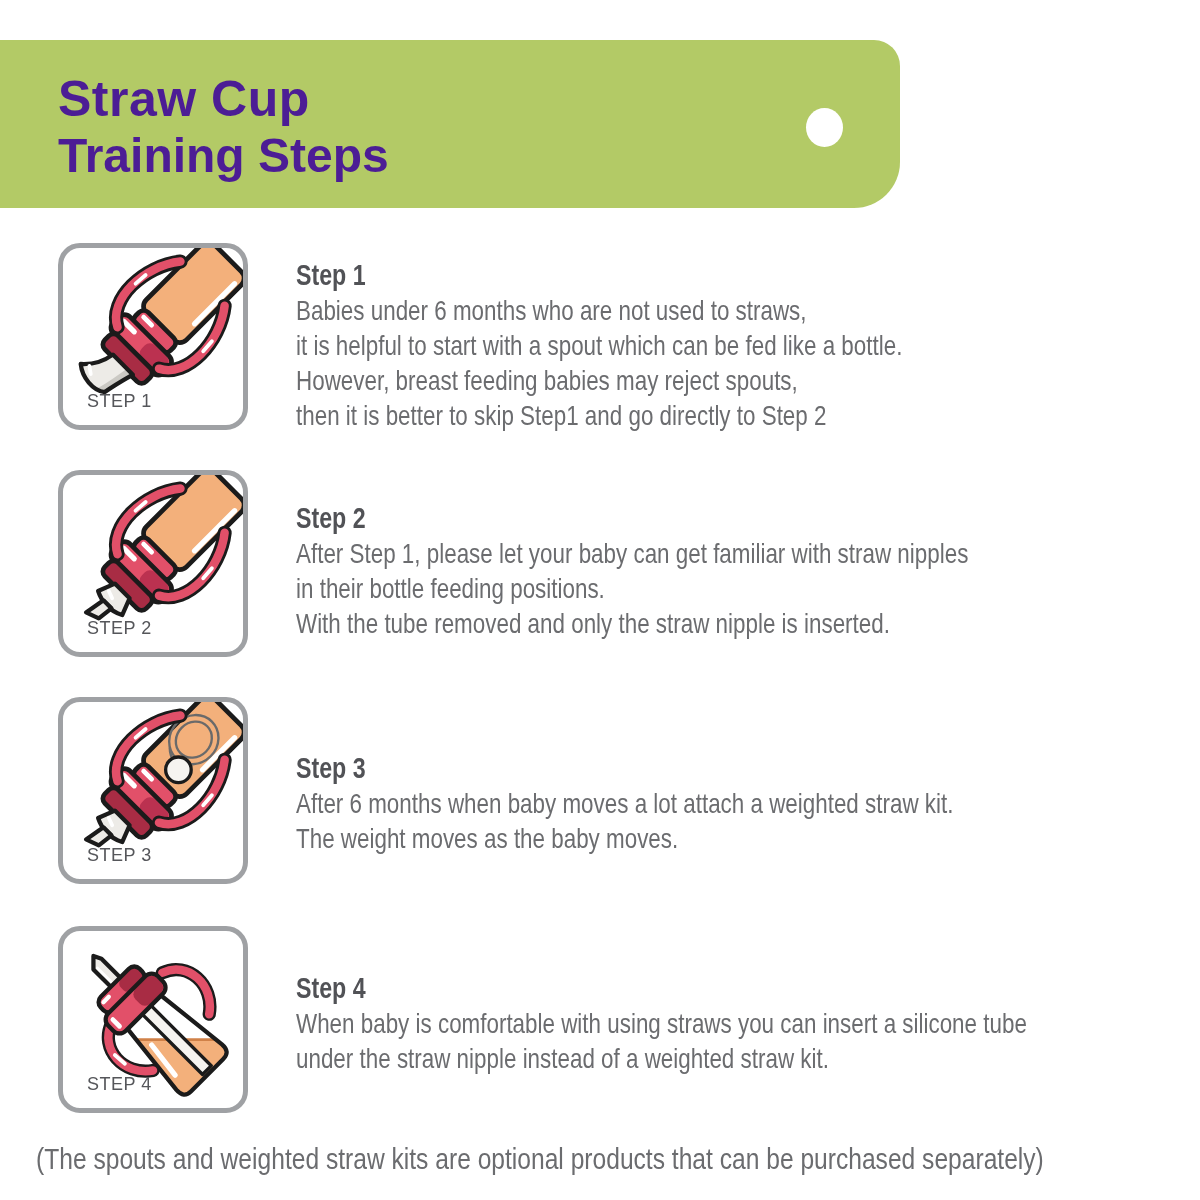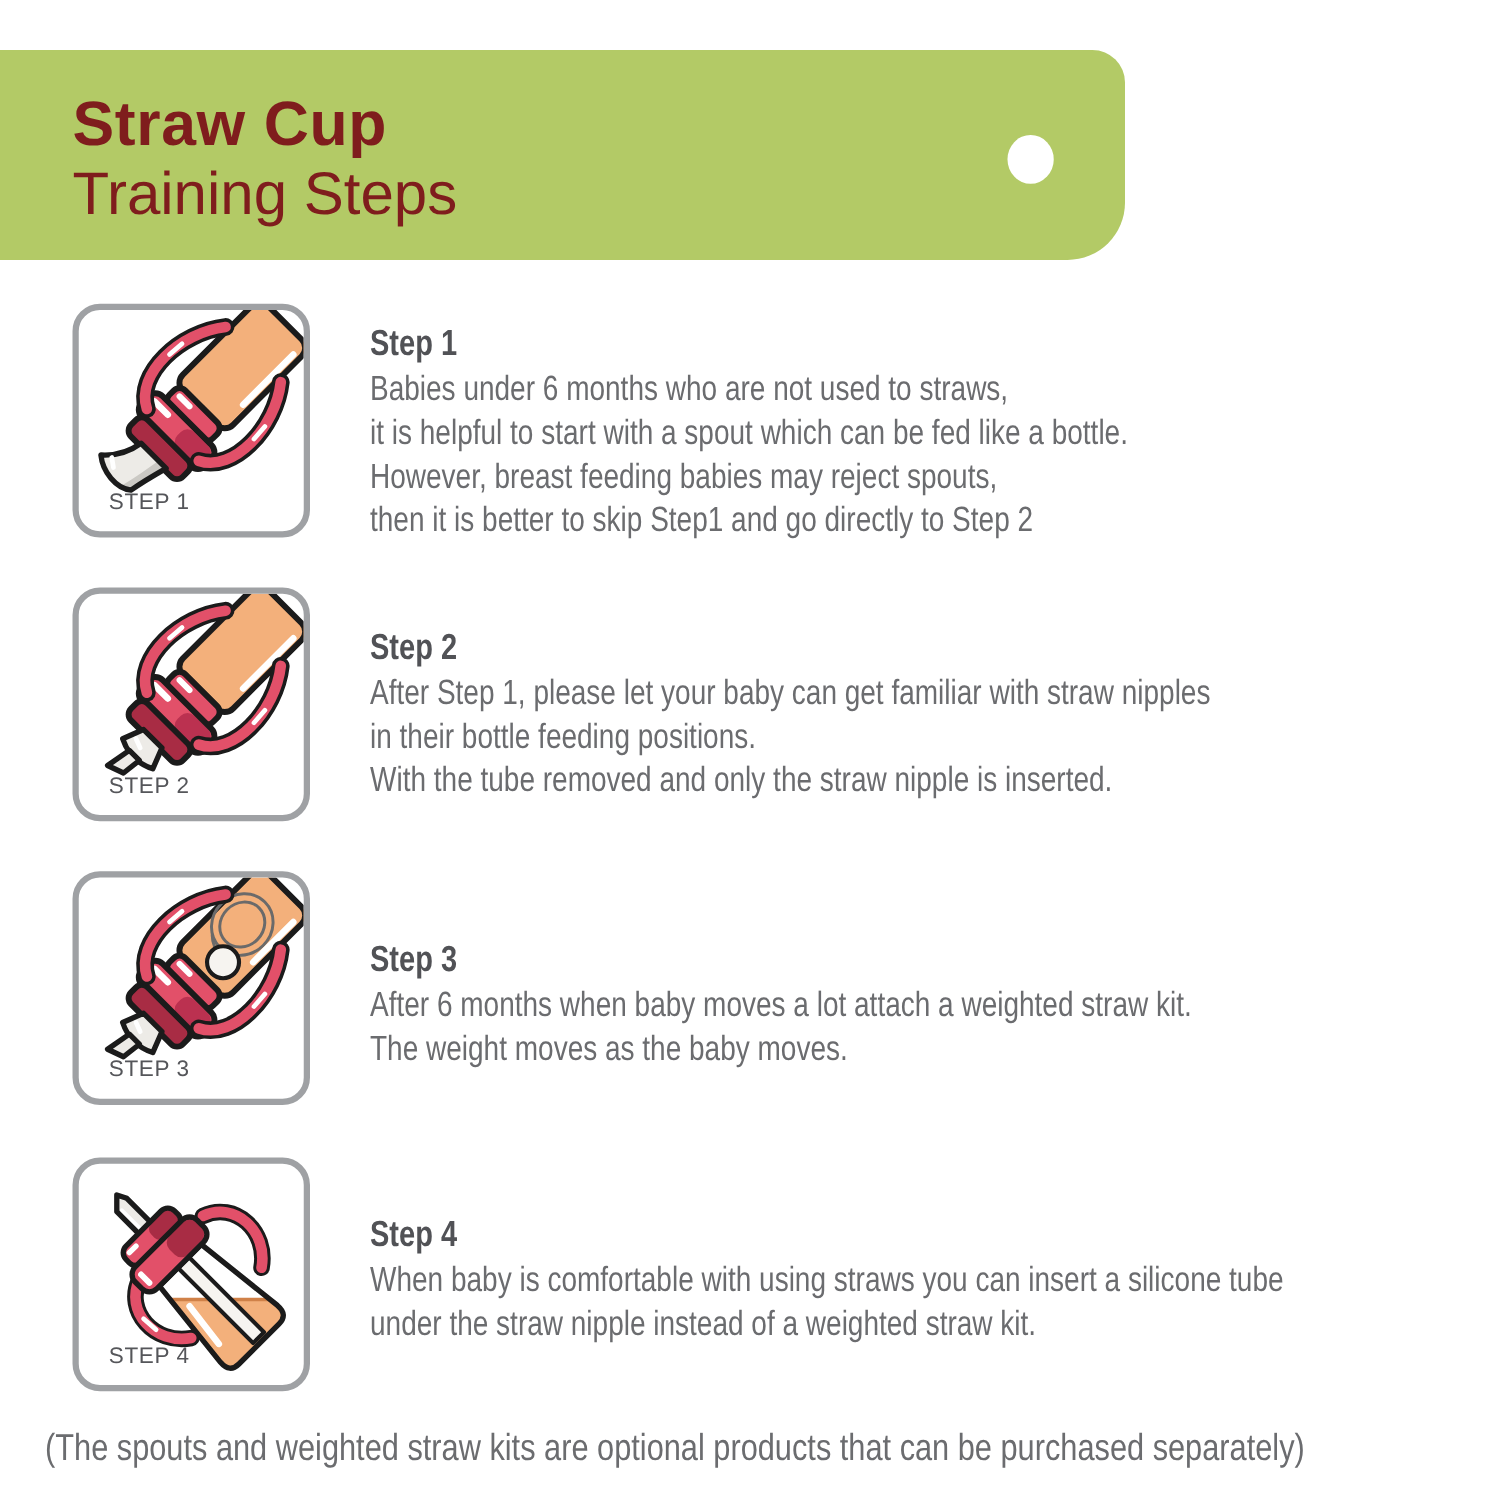--- a/index.html
+++ b/index.html
@@ -5,23 +5,23 @@
   html,body{margin:0;padding:0;}
   body{
     width:1200px;height:1200px;background:#ffffff;position:relative;overflow:hidden;
     font-family:"Liberation Sans", sans-serif;
   }
   
   .banner{
     position:absolute;left:0;top:40px;width:900px;height:168px;
     background:#b3ca66;border-radius:0 26px 46px 0;
   }
-  .banner-title{position:absolute;left:58px;top:31px;color:#7f1d1d;}
+  .banner-title{position:absolute;left:58px;top:31px;color:#4c1d95;}
   .banner-title .t1{font-size:50px;font-weight:bold;line-height:56px;letter-spacing:0.5px;white-space:nowrap;}
-  .banner-title .t2{font-size:48px;font-weight:normal;line-height:57px;white-space:nowrap;}
+  .banner-title .t2{font-size:48px;font-weight:bold;line-height:57px;white-space:nowrap;}
   .banner-dot{position:absolute;left:806px;top:68px;width:37px;height:39px;background:#ffffff;border-radius:50%;}
   
   .box{
     position:absolute;left:58px;width:180px;height:177px;background:#ffffff;
     border:5px solid #9fa1a4;border-radius:22px;overflow:hidden;
   }
   .box svg{position:absolute;left:0;top:0;}
   .box .step-label{
     position:absolute;left:24px;bottom:13px;font-size:18px;color:#55565a;letter-spacing:0.5px;
   }

